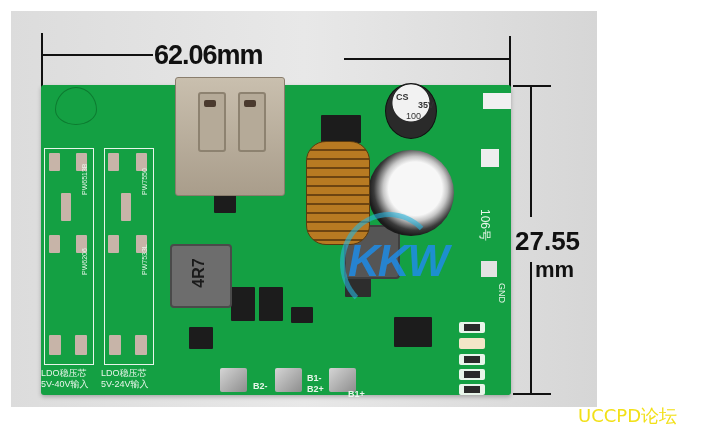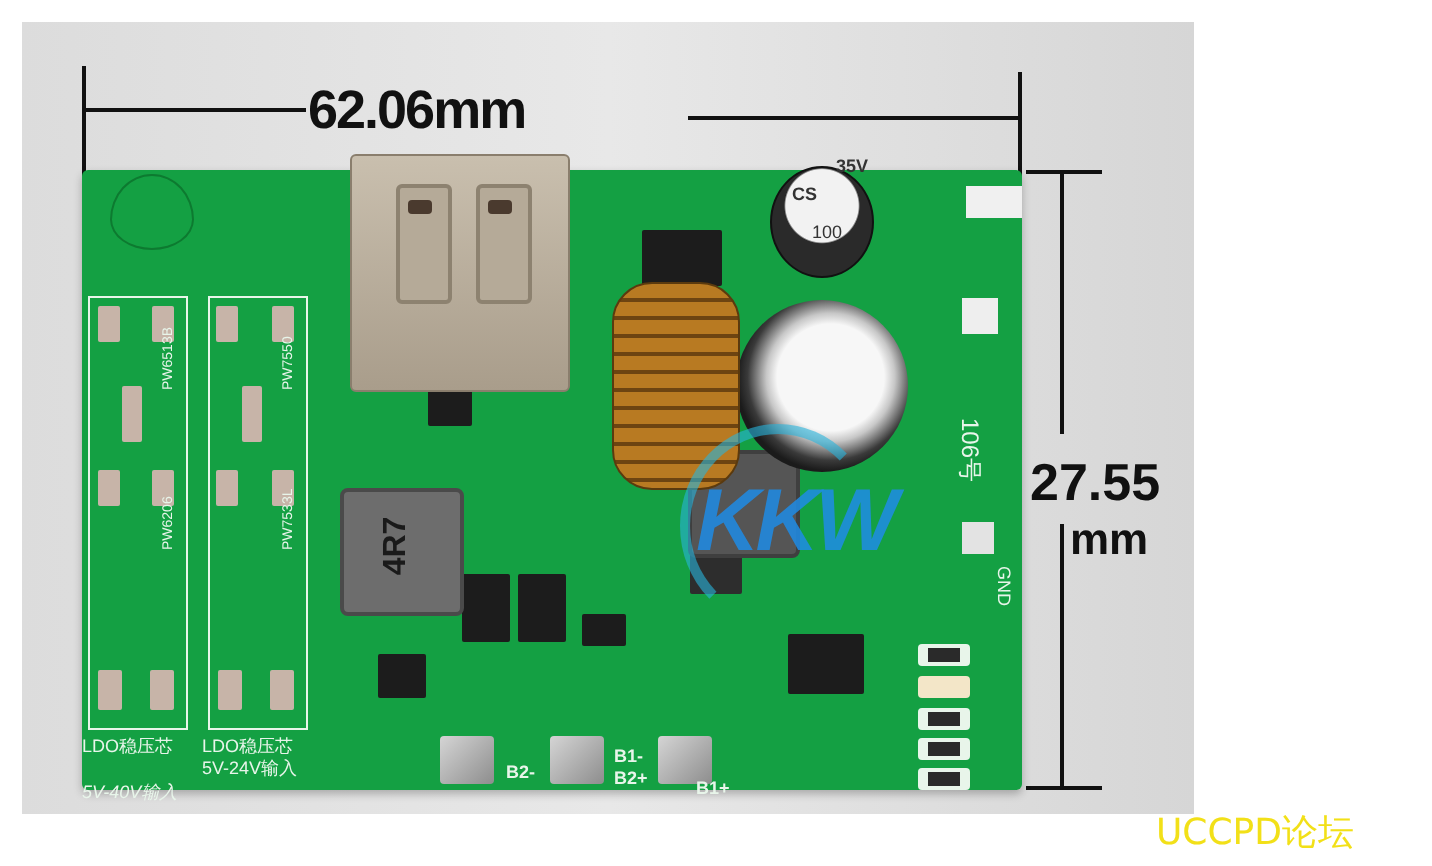--- a/index.html
+++ b/index.html
@@ -51,21 +51,21 @@
   <div class="pad" style="left:8px;top:68px;width:11px;height:18px;"></div>
   <div class="pad" style="left:35px;top:68px;width:11px;height:18px;"></div>
   <div class="pad" style="left:20px;top:108px;width:10px;height:28px;"></div>
   <div class="pad" style="left:8px;top:150px;width:11px;height:18px;"></div>
   <div class="pad" style="left:35px;top:150px;width:11px;height:18px;"></div>
   <div class="pad" style="left:8px;top:250px;width:12px;height:20px;"></div>
   <div class="pad" style="left:34px;top:250px;width:12px;height:20px;"></div>
   <div class="silk" style="left:40px;top:110px;transform:rotate(-90deg);transform-origin:left top;font-size:7px;">PW6513B</div>
   <div class="silk" style="left:40px;top:190px;transform:rotate(-90deg);transform-origin:left top;font-size:7px;">PW6206</div>
   <div class="silk" style="left:0px;top:282px;font-size:9px;">LDO稳压芯</div>
-  <div class="silk" style="left:0px;top:305px;font-size:9px;font-style:italic;">5V-40V输入</div>
+  <div class="silk" style="left:0px;top:293px;font-size:9px;">5V-40V输入</div>
 
   <div class="ldo-box" style="left:63px;top:63px;width:48px;height:215px;"></div>
   <div class="pad" style="left:67px;top:68px;width:11px;height:18px;"></div>
   <div class="pad" style="left:95px;top:68px;width:11px;height:18px;"></div>
   <div class="pad" style="left:80px;top:108px;width:10px;height:28px;"></div>
   <div class="pad" style="left:67px;top:150px;width:11px;height:18px;"></div>
   <div class="pad" style="left:95px;top:150px;width:11px;height:18px;"></div>
   <div class="pad" style="left:68px;top:250px;width:12px;height:20px;"></div>
   <div class="pad" style="left:94px;top:250px;width:12px;height:20px;"></div>
   <div class="silk" style="left:100px;top:110px;transform:rotate(-90deg);transform-origin:left top;font-size:7px;">PW7550</div>
@@ -118,21 +118,21 @@
       <div class="hole"></div>
     </div>
   <div class="usb-slot" style="left:62px;">
       <div class="hole"></div>
     </div>
 </div>
 
 <div class="cap" style="left:385px;top:83px;width:50px;height:54px;background:radial-gradient(circle at 50% 35%,#f2f2f2 0 42%,#2a2a2a 44%);border:1px solid #111;"></div>
 <div class="silk" style="left:396px;top:92px;color:#333;font-size:9px;font-weight:bold;">CS</div>
 <div class="silk" style="left:406px;top:92px;color:#333;font-size:9px;font-weight:normal;margin-top:19px;">100</div>
-<div class="silk" style="left:418px;top:78px;color:#333;font-size:9px;font-weight:bold;">35V</div>
+<div class="silk" style="left:418px;top:100px;color:#333;font-size:9px;font-weight:bold;">35V</div>
 <div class="cap" style="left:368px;top:150px;width:86px;height:86px;background:radial-gradient(circle at 55% 45%,#f7f7f7 0 40%,#c7c7c7 48%,#3a3a3a 62%,#1b1b1b 70%);"></div>
 
 <div class="inductor-toroid"></div>
 <div class="inductor-smd">
   <div style="position:absolute;left:12px;top:18px;transform:rotate(-90deg);font-size:16px;color:#1a1a1a;font-weight:bold;">4R7</div>
 </div>
 
 <div class="watermark-arc"></div>
 <div class="watermark-k">KKW</div>
 

